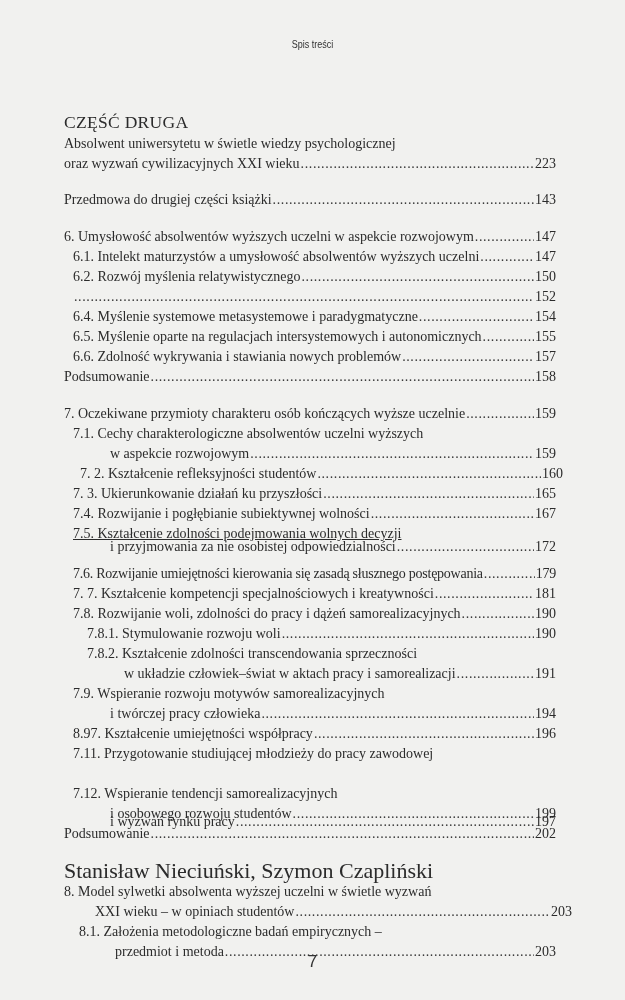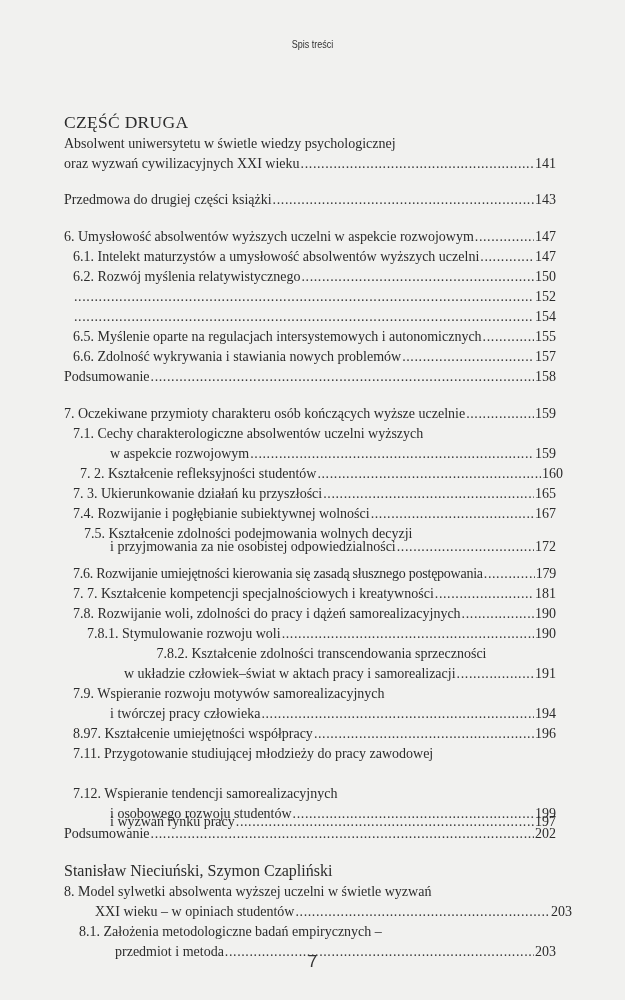--- a/index.html
+++ b/index.html
@@ -28,42 +28,42 @@
     .entry .t { white-space: nowrap; }
     .entry .dots {
       flex: 1 1 auto; overflow: hidden; white-space: nowrap;
       margin: 0 1px; letter-spacing: 0.6px; color: #3a3a3a;
     }
     .entry .dots::before {
       content: "......................................................................................................................................................................................................";
     }
     .entry .p { white-space: nowrap; }
     .part-heading { font-size: 17.5px; letter-spacing: 0.3px; }
-    .author { font-size: 16px; }
+    .author { font-size: 22px; }
     .page-number {
       position: absolute; top: 952px; left: 0; width: 625px;
       text-align: center;
       font-family: "Liberation Sans", "DejaVu Sans", sans-serif;
       font-size: 17px; color: #333;
     }
   </style>
 </head>
 <body>
 
 <div class="running-head">Spis treści</div>
 
 <div class="toc">
 
   <div class="line part-heading" style="top:112px;">CZĘŚĆ DRUGA</div>
   <div class="line" style="top:134px;">Absolwent uniwersytetu w świetle wiedzy psychologicznej</div>
   <div class="line" style="top:154px;">
     <div class="entry">
         <span class="t">oraz wyzwań cywilizacyjnych XXI wieku</span>
         <span class="dots"></span>
-        <span class="p">141</span>
+        <span class="p">223</span>
       </div>
   </div>
 
   <div class="line" style="top:190px;">
     <div class="entry">
         <span class="t">Przedmowa do drugiej części książki</span>
         <span class="dots"></span>
         <span class="p">143</span>
       </div>
   </div>
@@ -90,20 +90,21 @@
       </div>
   </div>
   <div class="line" style="top:287px; left:9px; width:483px;">
     <div class="entry">
         <span class="dots"></span>
         <span class="p">152</span>
       </div>
   </div>
   <div class="line" style="top:307px; left:9px; width:483px;">
     <div class="entry">
+        <span class="t">6.4. Myślenie systemowe metasystemowe i paradygmatyczne</span>
         <span class="dots"></span>
         <span class="p">154</span>
       </div>
   </div>
   <div class="line" style="top:327px; left:9px; width:483px;">
     <div class="entry">
         <span class="t">6.5. Myślenie oparte na regulacjach intersystemowych i autonomicznych</span>
         <span class="dots"></span>
         <span class="p">155</span>
       </div>
@@ -152,21 +153,21 @@
         <span class="p">165</span>
       </div>
   </div>
   <div class="line" style="top:504px; left:9px; width:483px;">
     <div class="entry">
         <span class="t">7.4. Rozwijanie i pogłębianie subiektywnej wolności</span>
         <span class="dots"></span>
         <span class="p">167</span>
       </div>
   </div>
-  <div class="line" style="top:524px; left:20px; width:483px;">7.5. Kształcenie zdolności podejmowania wolnych decyzji</div>
+  <div class="line" style="top:524px; left:9px; width:483px;text-decoration:underline;">7.5. Kształcenie zdolności podejmowania wolnych decyzji</div>
   <div class="line" style="top:537px; left:46px; width:446px;">
     <div class="entry">
         <span class="t">i przyjmowania za nie osobistej odpowiedzialności</span>
         <span class="dots"></span>
         <span class="p">172</span>
       </div>
   </div>
   <div class="line" style="top:564px; left:9px; width:483px; letter-spacing:-0.25px;">
     <div class="entry">
         <span class="t">7.6. Rozwijanie umiejętności kierowania się zasadą słusznego postępowania</span>
@@ -188,21 +189,21 @@
         <span class="p">190</span>
       </div>
   </div>
   <div class="line" style="top:624px; left:23px; width:469px;">
     <div class="entry">
         <span class="t">7.8.1. Stymulowanie rozwoju woli</span>
         <span class="dots"></span>
         <span class="p">190</span>
       </div>
   </div>
-  <div class="line" style="top:644px; left:23px; width:469px;text-align:center;">7.8.2. Kształcenie zdolności transcendowania sprzeczności</div>
+  <div class="line" style="top:644px; left:23px; width:469px;">7.8.2. Kształcenie zdolności transcendowania sprzeczności</div>
   <div class="line" style="top:664px; left:60px; width:432px;">
     <div class="entry">
         <span class="t">w układzie człowiek–świat w aktach pracy i samorealizacji</span>
         <span class="dots"></span>
         <span class="p">191</span>
       </div>
   </div>
   <div class="line" style="top:684px; left:9px; width:483px;">7.9. Wspieranie rozwoju motywów samorealizacyjnych</div>
   <div class="line" style="top:704px; left:46px; width:446px;">
     <div class="entry">

